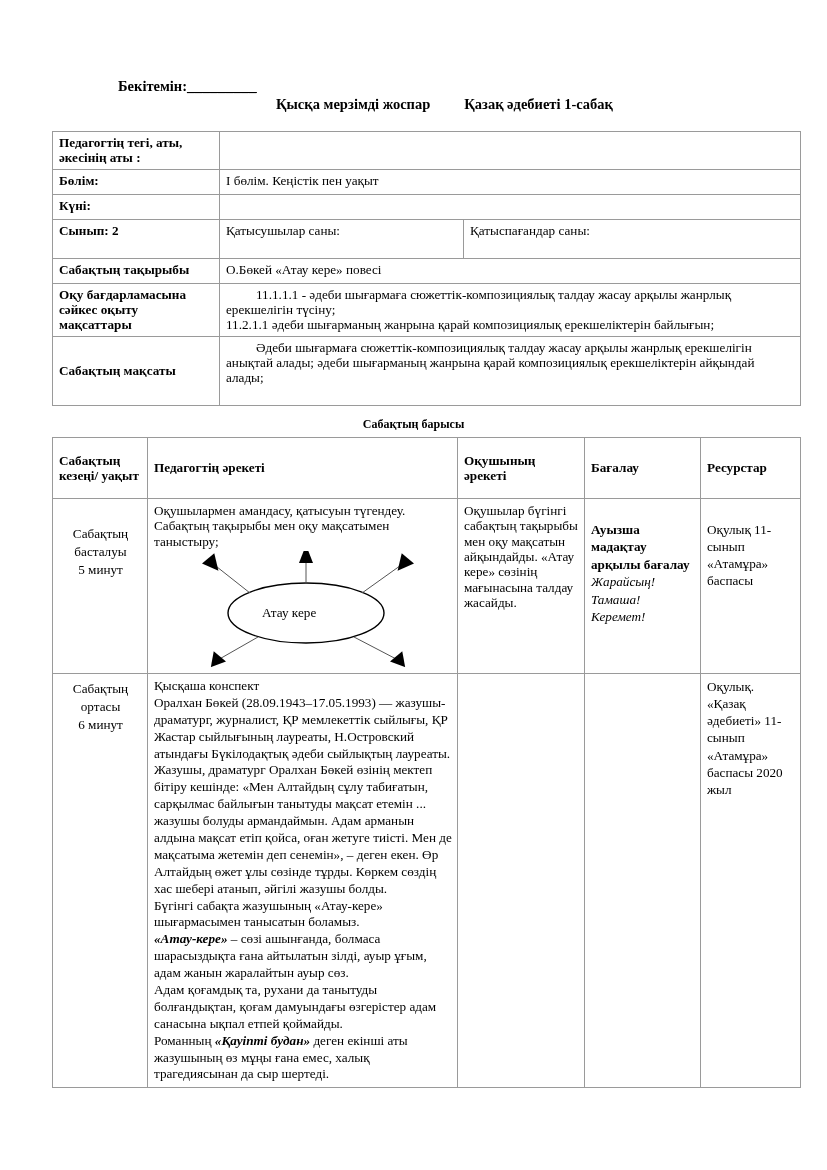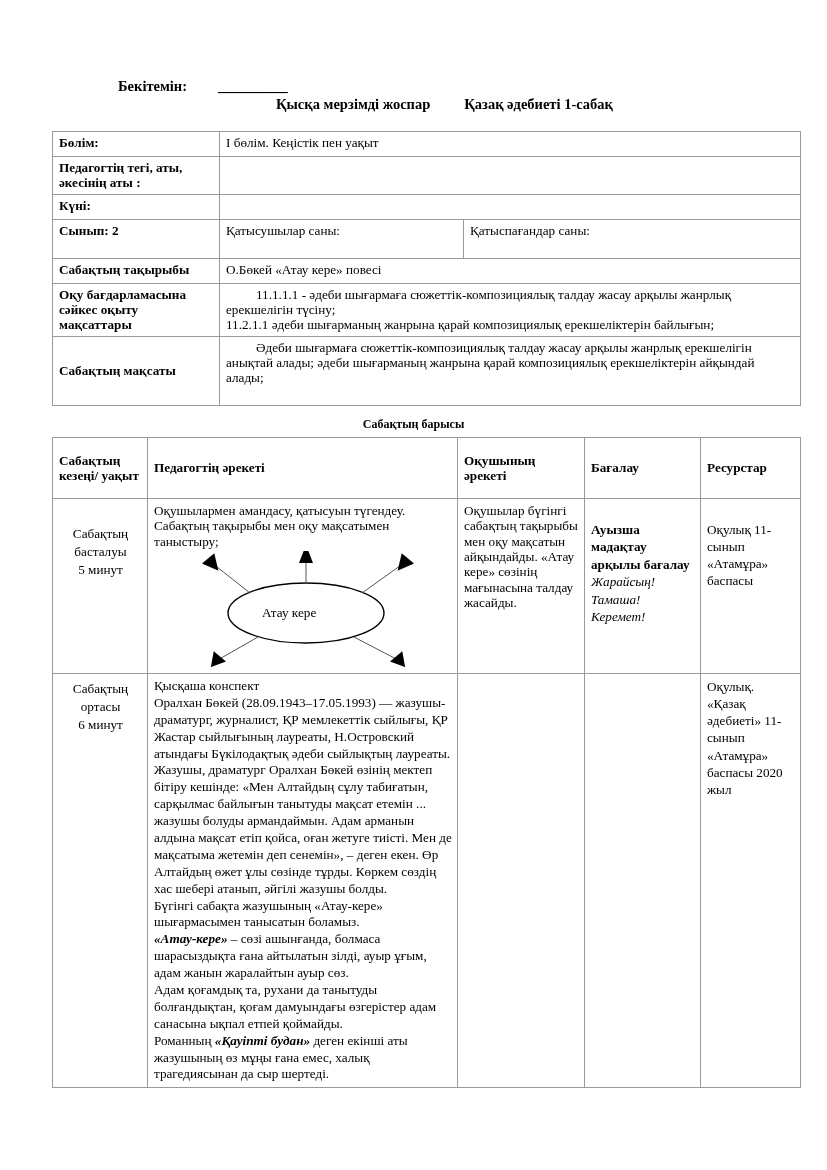--- a/index.html
+++ b/index.html
@@ -27,21 +27,20 @@
     position: absolute;
     left: 118px;
     top: 78px;
     font-size: 14.5px;
     font-weight: bold;
     white-space: nowrap;
   }
   .approve-blank {
     text-decoration: underline;
     letter-spacing: 0.5px;
-    margin-left: 31px;
   }
   .title-line {
     position: absolute;
     left: 276px;
     top: 96px;
     font-size: 14.5px;
     font-weight: bold;
     white-space: nowrap;
     text-align: right;
   }
@@ -129,26 +128,26 @@
   </div>
 
   <table class="doc" id="info-table">
     <colgroup>
       <col style="width:167px">
       <col style="width:244px">
       <col style="width:337px">
     </colgroup>
     <tbody>
       <tr>
+        <td class="lbl-cell" style="height:30px"> Педагогтің тегі, аты, әкесінің аты :</td>
+        <td colspan="2"></td>
+      </tr>
+      <tr>
         <td class="lbl-cell">Бөлім:</td>
         <td colspan="2">І бөлім. Кеңістік пен уақыт</td>
-      </tr>
-      <tr>
-        <td class="lbl-cell" style="height:30px"> Педагогтің тегі, аты, әкесінің аты :</td>
-        <td colspan="2"></td>
       </tr>
       <tr>
         <td class="lbl-cell"> Күні:</td>
         <td colspan="2"></td>
       </tr>
       <tr>
         <td class="lbl-cell" style="height:32px"> Сынып:  2</td>
         <td class="indent-1">Қатысушылар саны:</td>
         <td class="indent-1">Қатыспағандар саны:</td>
       </tr>

